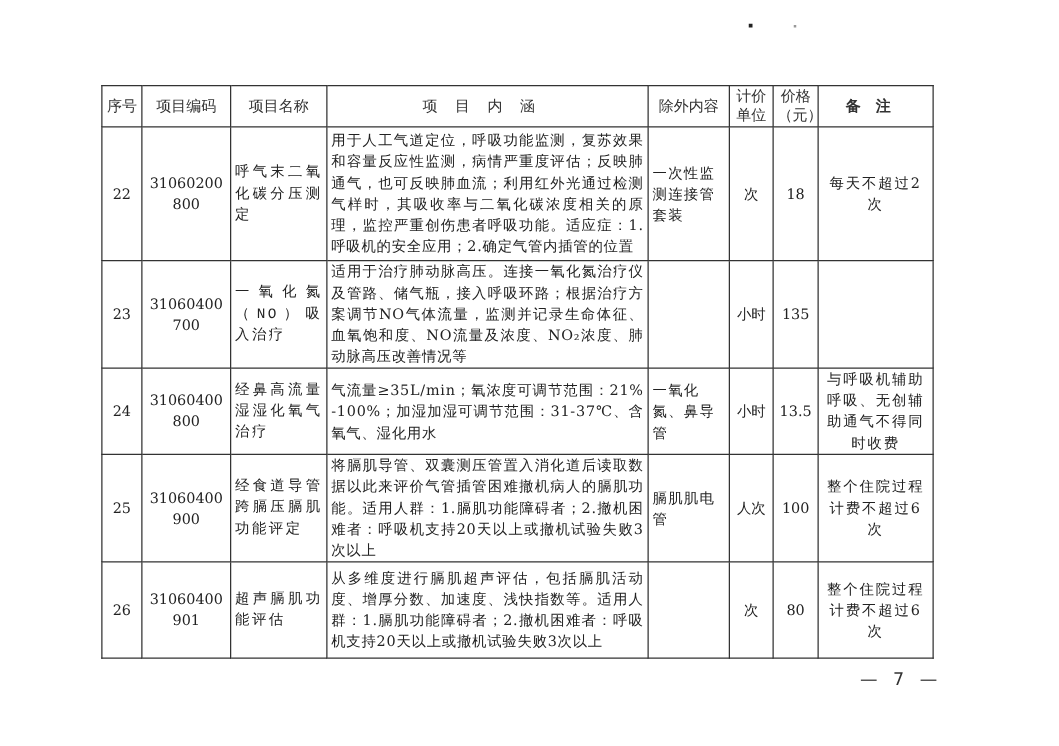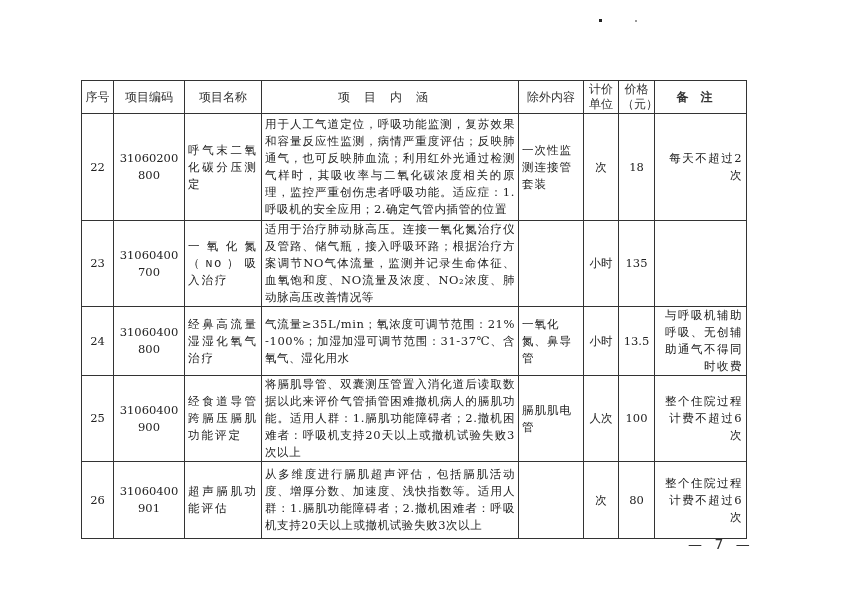--- a/index.html
+++ b/index.html
@@ -2,38 +2,38 @@
 <html><head>
 <meta charset="utf-8">
 <style>
   html, body { margin: 0; padding: 0; }
   body {
     width: 847px; height: 597px; background: #ffffff; position: relative; overflow: hidden;
     font-family: "DejaVu Serif", "Liberation Serif", serif; color: #222;
   }
   .dot { position: absolute; width: 3px; height: 3px; background: #222; }
   table.fee {
-    position: absolute; left: 81px; top: 80px;
+    position: absolute; left: 81px; top: 68px;
     border-collapse: collapse; table-layout: fixed;
     width: 665px;
   }
   table.fee td, table.fee th {
     border: 1px solid #333; padding: 0 3px; font-size: 11.5px; line-height: 17px;
     vertical-align: middle; word-break: break-all;
   }
   table.fee th {
     font-family: "DejaVu Sans", "Liberation Sans", sans-serif; font-weight: normal;
     font-size: 12px; text-align: center; height: 32px; line-height: 15px; color: #333;
   }
   th.content-h span { letter-spacing: 14px; }
   th.note-h span { letter-spacing: 12px; font-weight: bold; }
   td.c { text-align: center; }
   td.name { text-align: justify; letter-spacing: 2px; font-family: Liberation Mono, monospace; }
   td.content { text-align: justify; letter-spacing: 0.6px; font-size: 11.3px; margin-left: 18px; }
-  td.note { letter-spacing: 1.5px; text-align: right; }
+  td.note { letter-spacing: 1.5px; text-align: center; }
   td.excl { text-align: left; letter-spacing: 1px; }
   .page-num {
     position: absolute; left: 688px; top: 536px; font-size: 14px;
     font-family: "DejaVu Sans", "Liberation Sans", sans-serif; color: #333; letter-spacing: 4px;
   }
 </style>
 </head>
 <body>
 
 <div class="dot" style="left:599px;top:19px;"></div>

